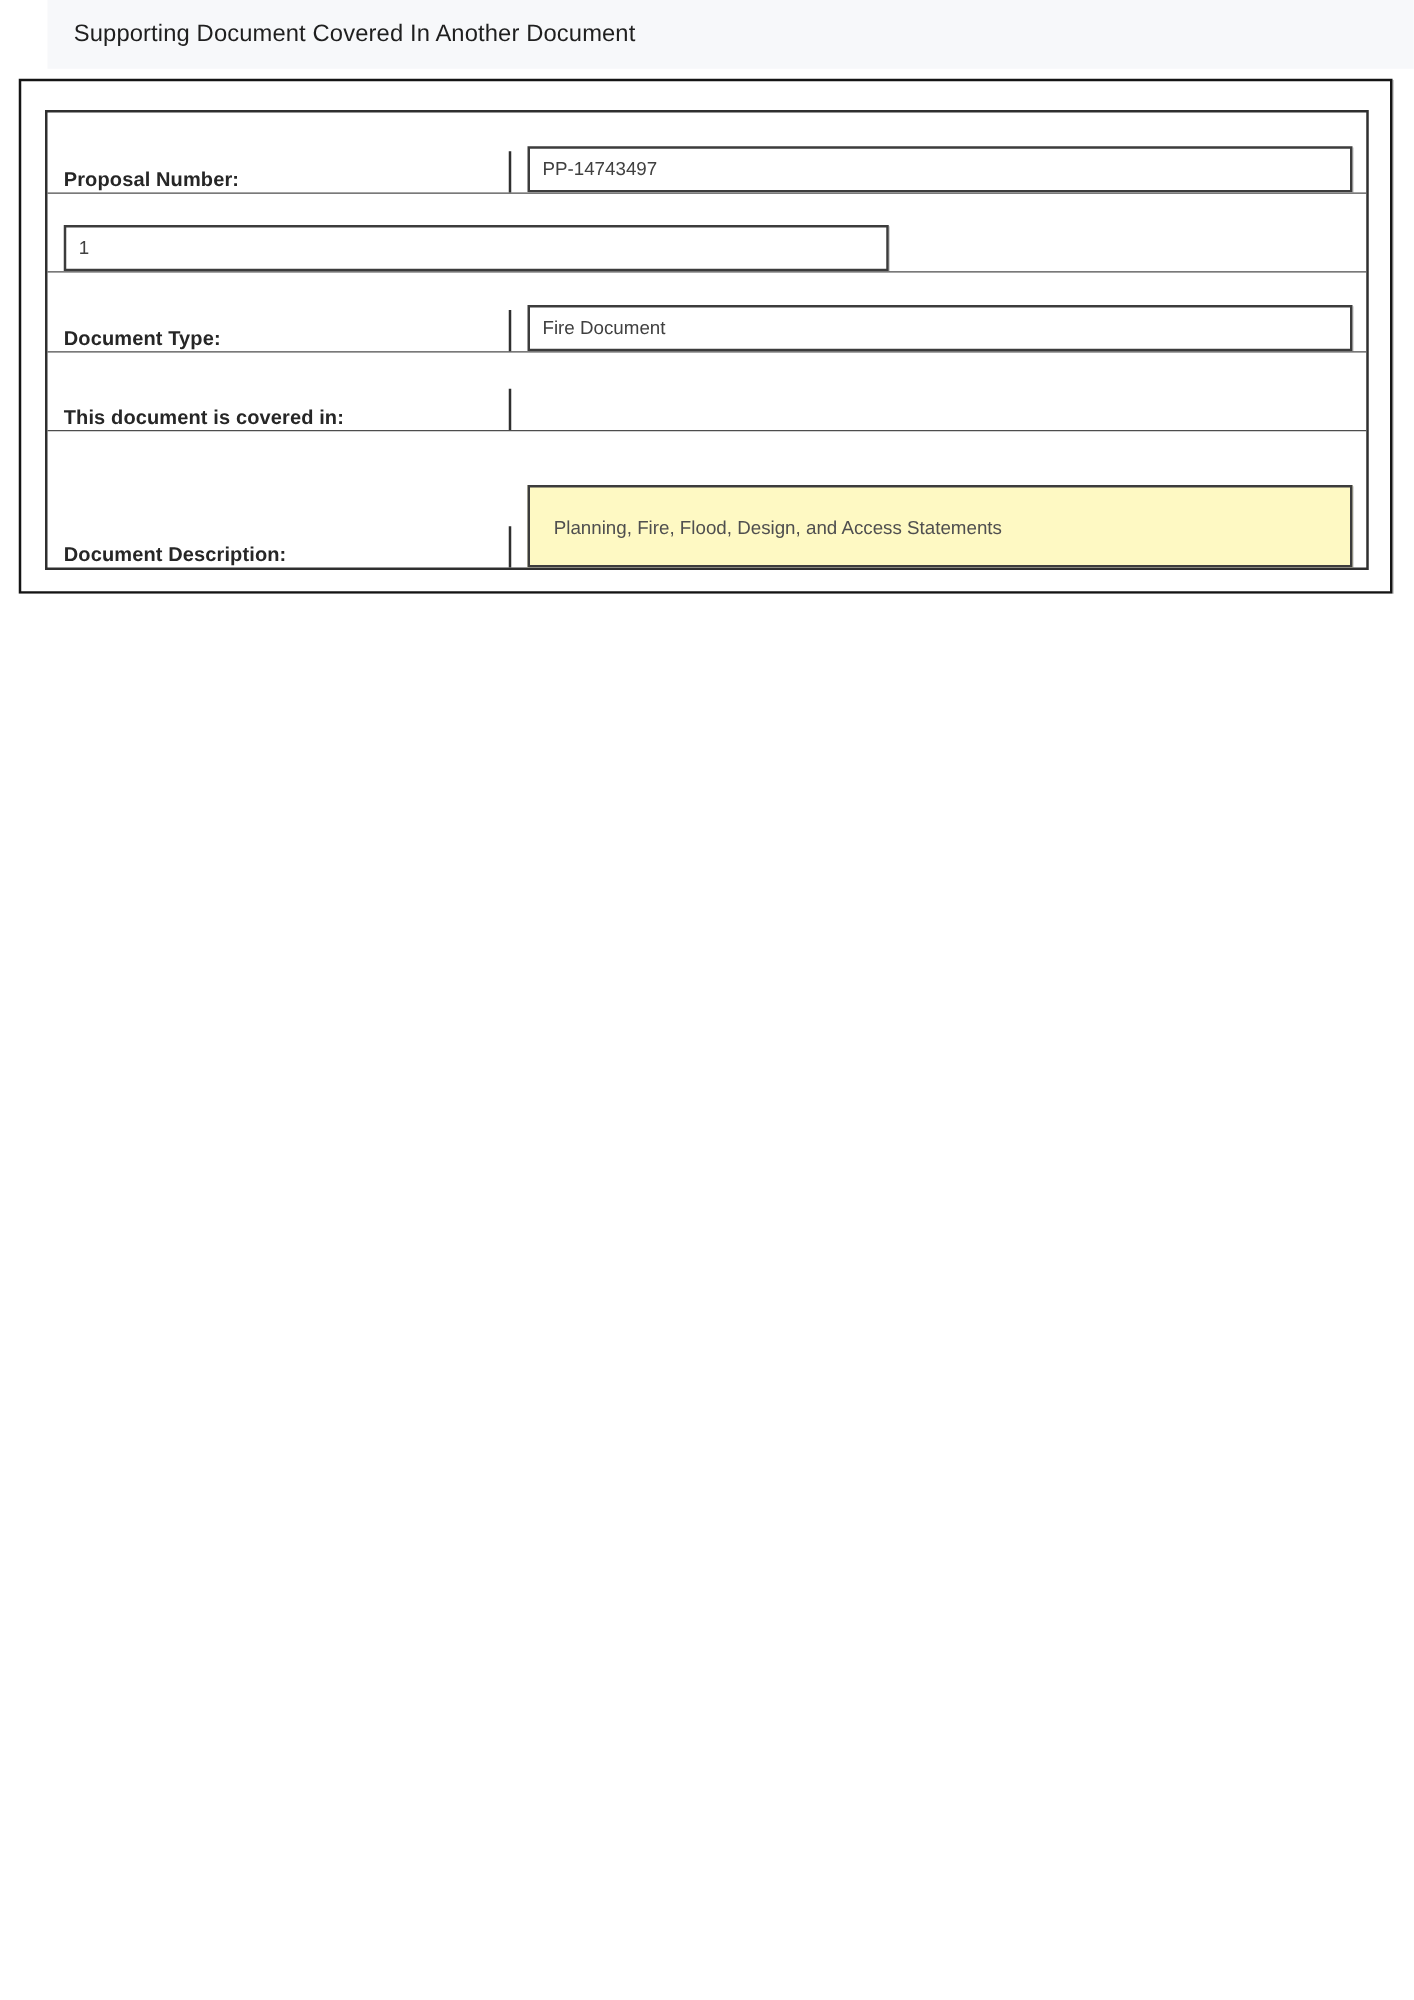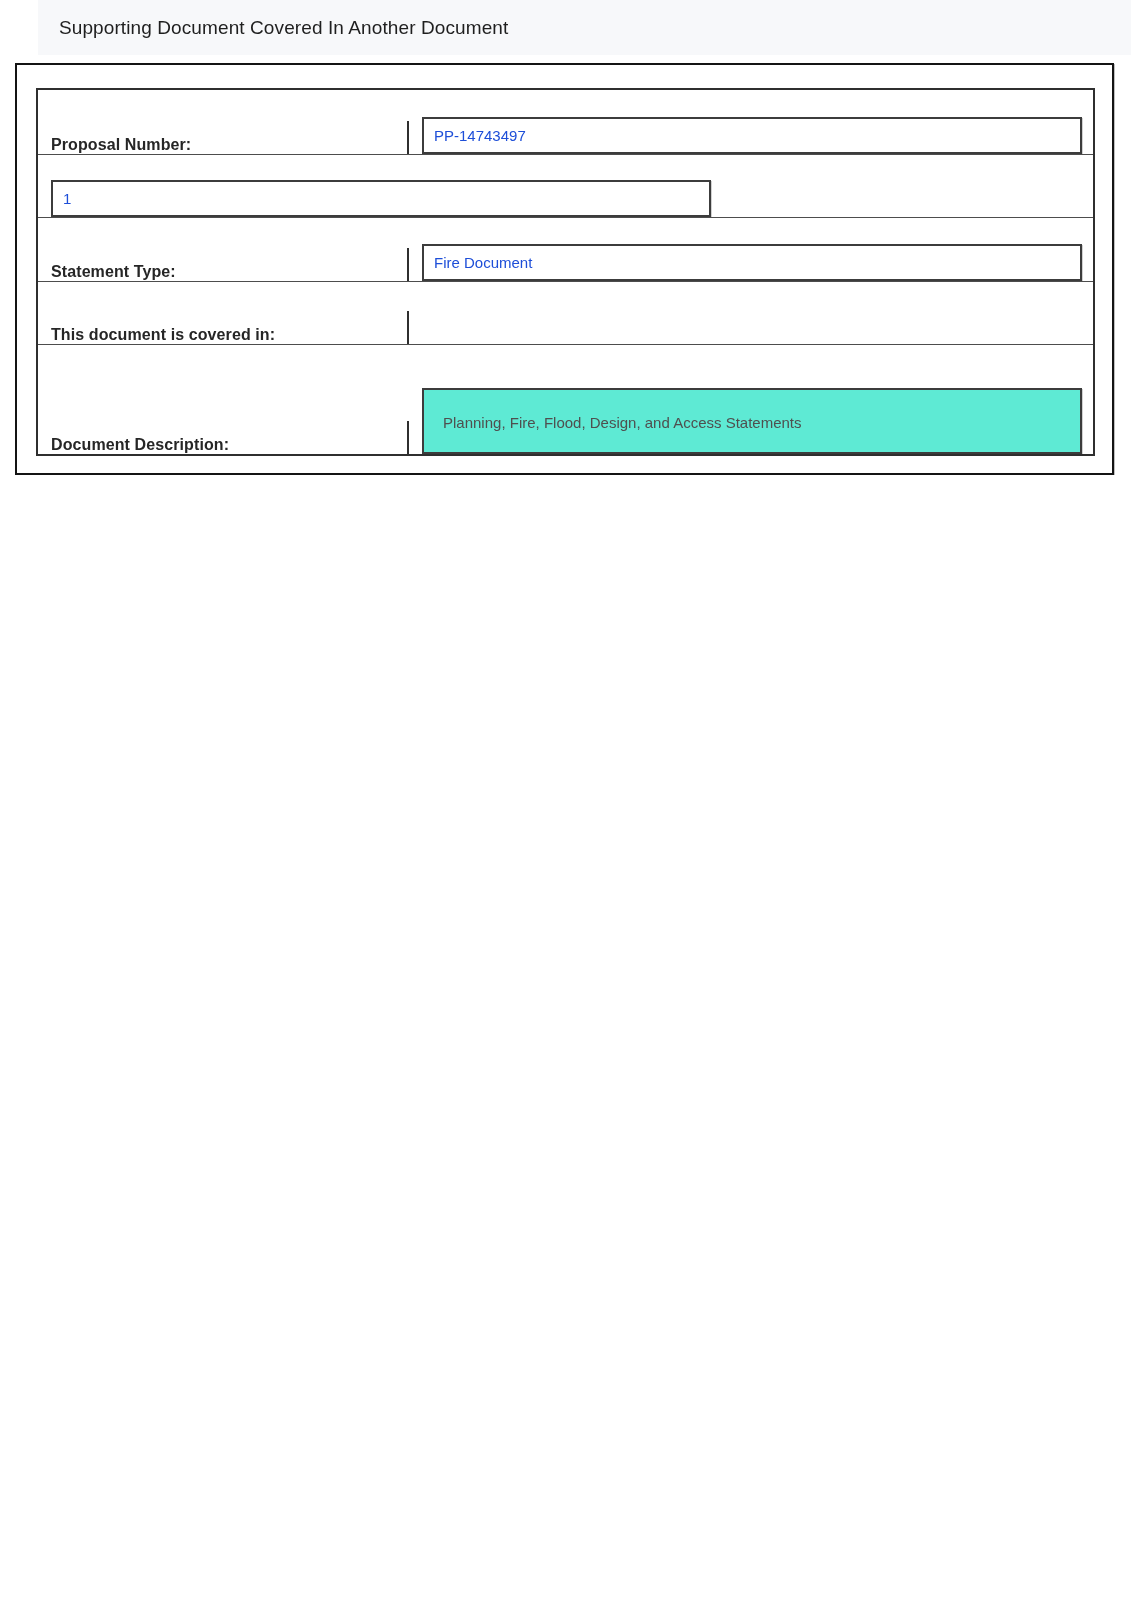--- a/index.html
+++ b/index.html
@@ -73,34 +73,34 @@
     overflow: hidden;
   }
 
   .input-box {
     margin: 12px 0 0 13px;
     width: 660px;
     height: 37px;
     border: 2px solid #3c3c3c;
     background: #ffffff;
     font-size: 15px;
-    color: #1d4ed8;
+    color: #404040;
     line-height: 33px;
     padding: 0 8px 0 10px;
     white-space: nowrap;
     overflow: hidden;
     box-shadow: 1px 1px 0 rgba(0,0,0,0.18);
   }
 
   .textarea-box {
     margin: 14px 0 0 13px;
     width: 660px;
     height: 66px;
     border: 2px solid #3c3c3c;
-    background: #5eead4;
+    background: #fef9c3;
     font-size: 15px;
     color: #4f4f4f;
     padding: 24px 16px 0 19px;
     overflow: hidden;
     box-shadow: 1px 1px 0 rgba(0,0,0,0.18);
   }
 
   .blank-space {
     width: 1131px;
     height: 1120px;
@@ -124,21 +124,21 @@
       </div>
     </div>
 
     <div class="form-row row-h-64">
       <div class="value-cell">
         <div class="input-box">1</div>
       </div>
     </div>
 
     <div class="form-row row-h-65">
-      <div class="label-cell">Statement Type:</div>
+      <div class="label-cell">Document Type:</div>
       <div class="value-cell">
         <div class="input-box">Fire Document</div>
       </div>
     </div>
 
     <div class="form-row row-h-64">
       <div class="label-cell">This document is covered in:</div>
     </div>
 
     <div class="form-row row-h-111">

